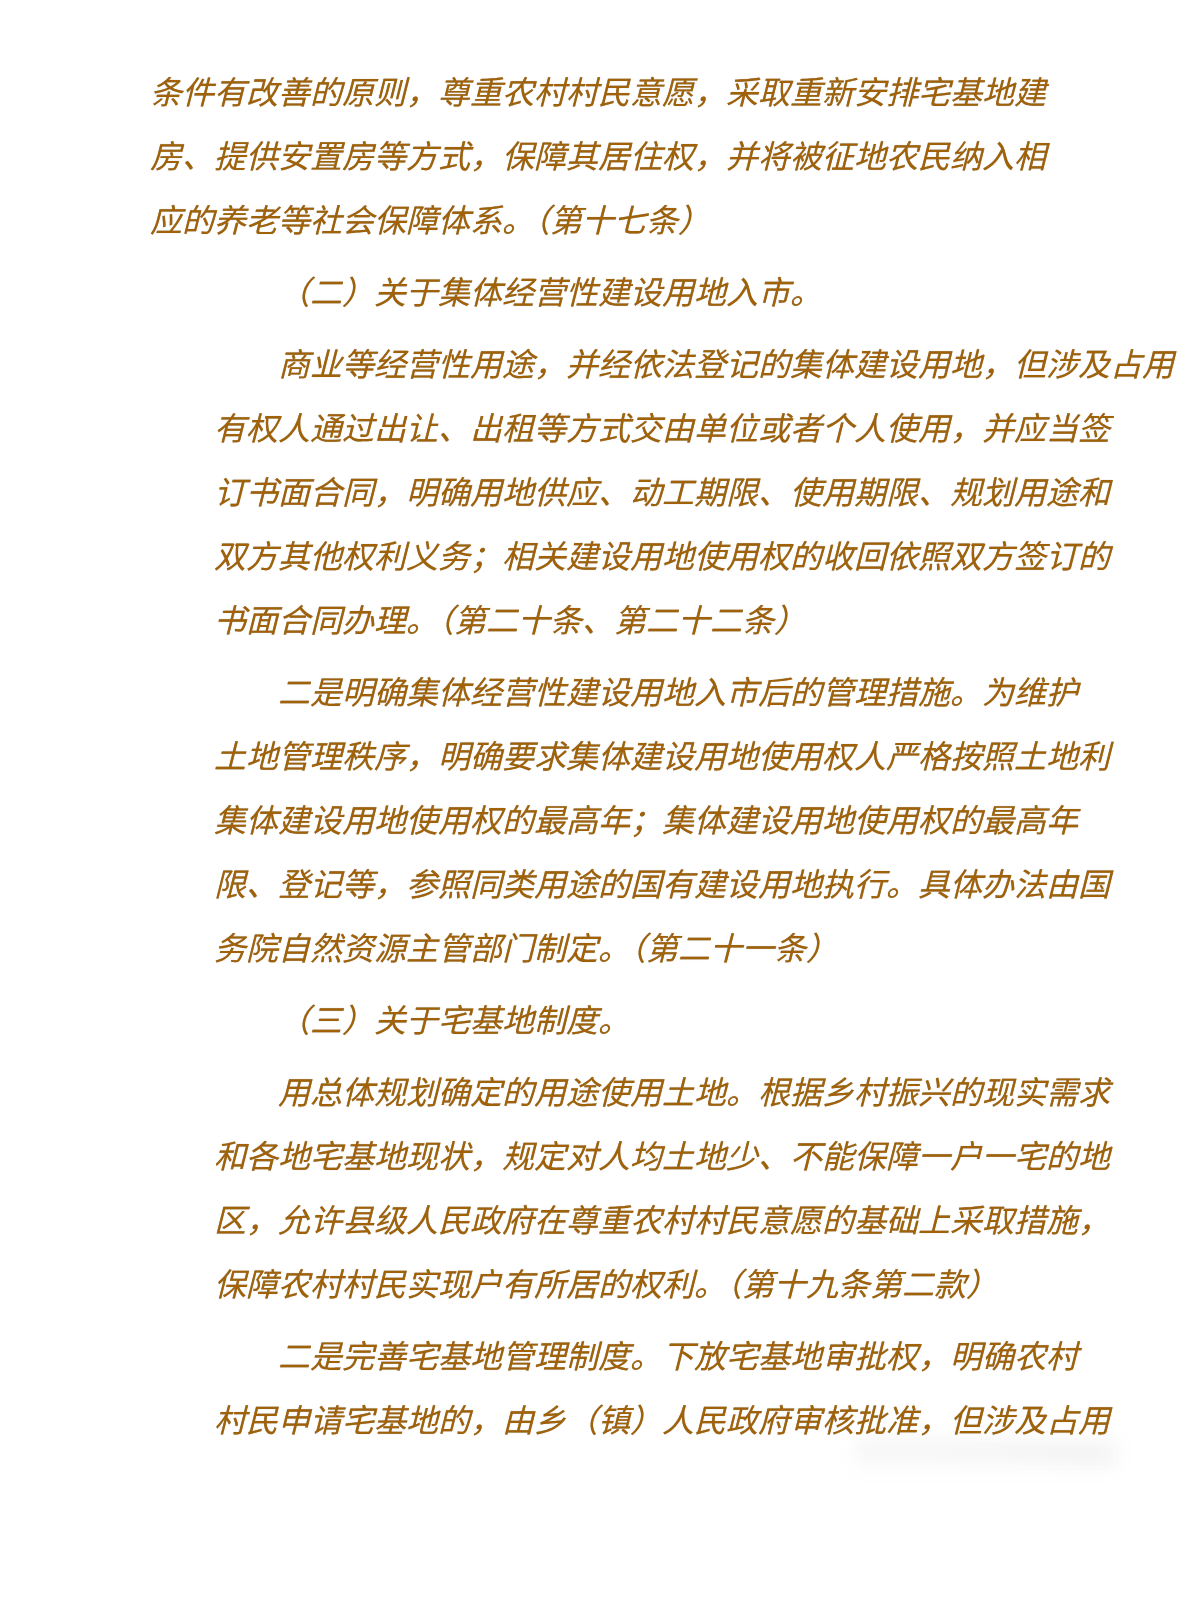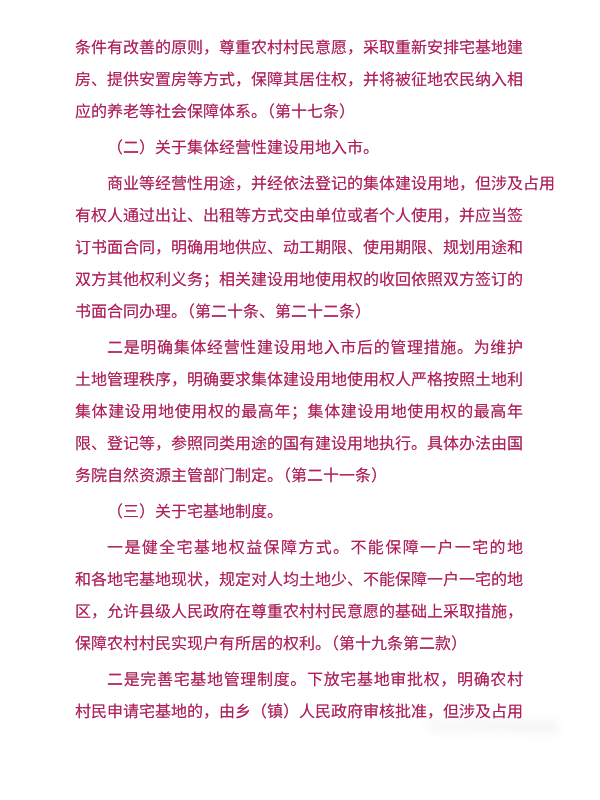--- a/index.html
+++ b/index.html
@@ -20,21 +20,21 @@
     left: 75px;
     top: 32px;
     width: 448px;
     font-size: 16px;
     color: #2b2b2b;
     letter-spacing: 0;
     
     text-shadow: 0 0 0.4px rgba(60,60,60,0.55);
   }
   .para { margin: 0; }
-  .para + .para { margin-top: 4px; }
+  .para + .para { margin-top: 4px; margin-left: 32px; }
   .line {
     height: 32px;
     line-height: 32px;
     text-align: justify;
     text-align-last: justify;
     white-space: nowrap;
   }
   .line.last {
     text-align-last: left;
   }
@@ -62,21 +62,21 @@
     height: 14px;
     background: rgba(110,110,110,0.07);
     filter: blur(4px);
     pointer-events: none;
   }
 </style>
 </head>
 <body>
 
 <div class="page" style="background: rgb(255, 255, 255);">
-  <div class="textblock" style="color: #be185d;">
+  <div class="textblock" style="color: #a16207; font-style: italic;">
       <div class="para">
         <div class="line">条件有改善的原则，尊重农村村民意愿，采取重新安排宅基地建</div>
         <div class="line">房、提供安置房等方式，保障其居住权，并将被征地农民纳入相</div>
         <div class="line last">应的养老等社会保障体系。（第十七条）</div>
       </div>
       <div class="para indent">
         <div class="line last">（二）关于集体经营性建设用地入市。</div>
       </div>
       <div class="para indent">
         <div class="line">商业等经营性用途，并经依法登记的集体建设用地，但涉及占用</div>
@@ -89,21 +89,21 @@
         <div class="line">二是明确集体经营性建设用地入市后的管理措施。为维护</div>
         <div class="line">土地管理秩序，明确要求集体建设用地使用权人严格按照土地利</div>
         <div class="line">集体建设用地使用权的最高年；集体建设用地使用权的最高年</div>
         <div class="line">限、登记等，参照同类用途的国有建设用地执行。具体办法由国</div>
         <div class="line last">务院自然资源主管部门制定。（第二十一条）</div>
       </div>
       <div class="para indent">
         <div class="line last">（三）关于宅基地制度。</div>
       </div>
       <div class="para indent">
-        <div class="line">一是健全宅基地权益保障方式。不能保障一户一宅的地</div>
+        <div class="line">用总体规划确定的用途使用土地。根据乡村振兴的现实需求</div>
         <div class="line">和各地宅基地现状，规定对人均土地少、不能保障一户一宅的地</div>
         <div class="line">区，允许县级人民政府在尊重农村村民意愿的基础上采取措施，</div>
         <div class="line last">保障农村村民实现户有所居的权利。（第十九条第二款）</div>
       </div>
       <div class="para indent">
         <div class="line">二是完善宅基地管理制度。下放宅基地审批权，明确农村</div>
         <div class="line last">村民申请宅基地的，由乡（镇）人民政府审核批准，但涉及占用</div>
       </div>
     </div>
   <div class="smudge"></div>

